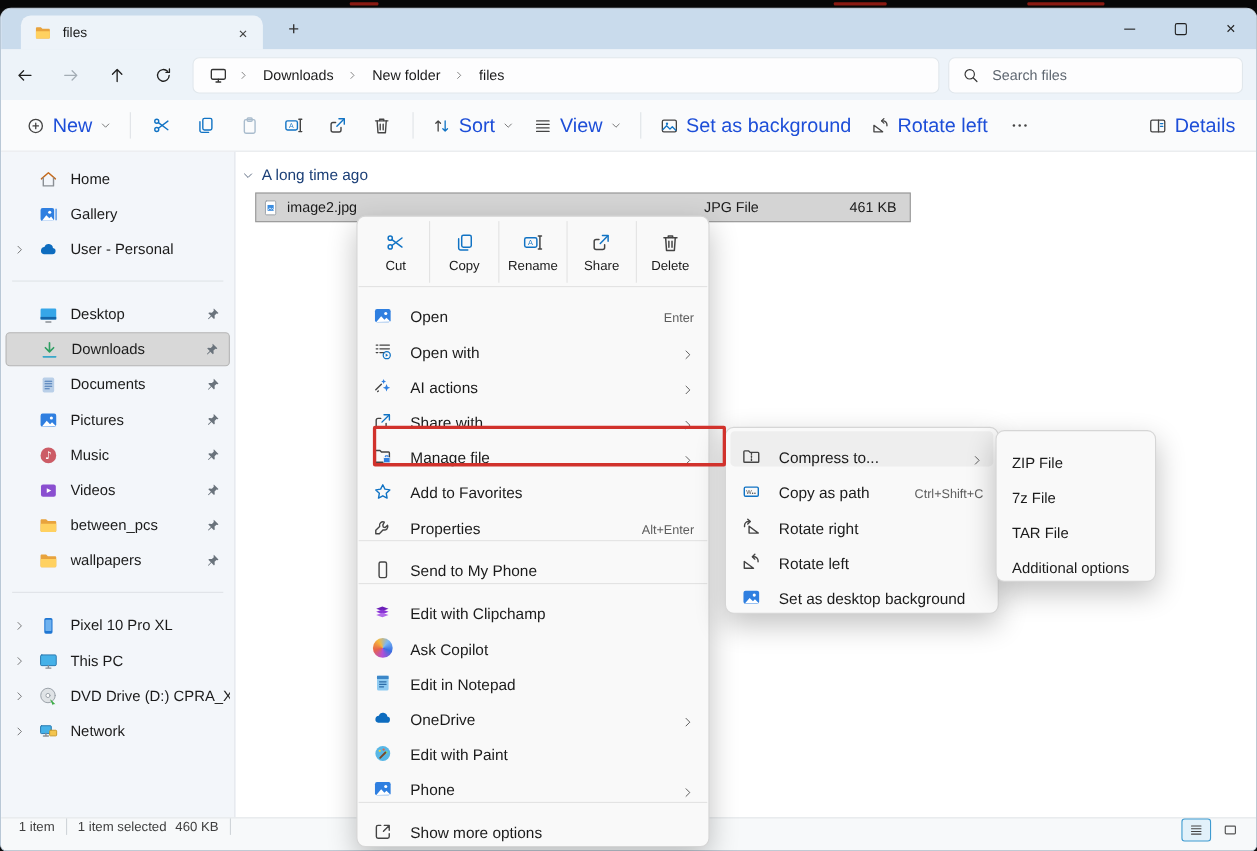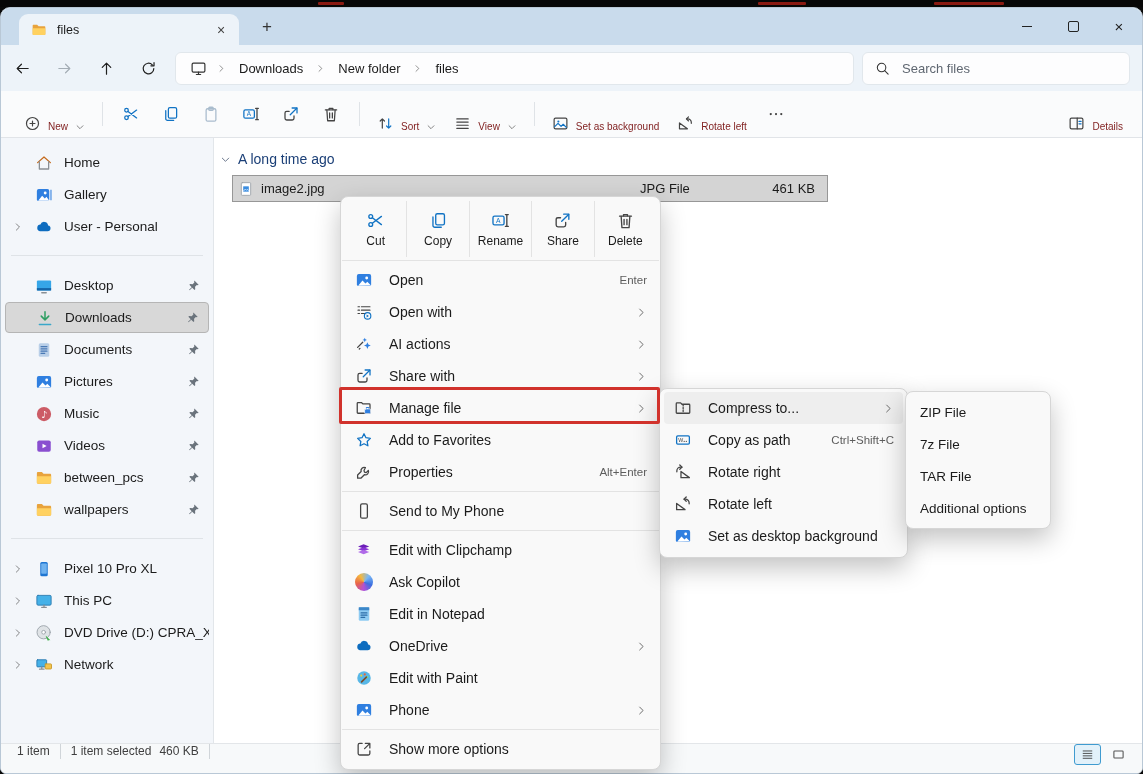--- a/index.html
+++ b/index.html
@@ -40,21 +40,21 @@
   .crumb-chev{width:9px;height:9px;color:#555;margin:0 2px}
   .searchbox{width:268px;margin-left:8px;padding:0 12px;gap:10px;flex:none}
   .searchbox .ic{width:15px;height:15px;color:#333;flex:none}
   .searchbox input{border:none;outline:none;background:transparent;font-size:13px;color:#1b1b1b;width:100%;
                    font-family:"Liberation Sans",sans-serif}
   .searchbox input::placeholder{color:#5f6771}
 
   
   .toolbar{height:46px;background:#fafbfc;border-bottom:1px solid #e1e4e8;display:flex;align-items:center;
            padding-left:14px;flex:none}
-  .tb-btn{display:flex;align-items:flex-end;gap:7px;padding:0 9px;height:36px;border-radius:5px;font-size:10px;color:#7f1d1d}
+  .tb-btn{display:flex;align-items:center;gap:7px;padding:0 9px;height:36px;border-radius:5px;font-size:18px;color:#1d4ed8}
   .tb-btn .ic{width:17px;height:17px}
   .tb-btn .chev{width:10px;height:10px;color:#555}
   .tb-ic{width:40px;height:36px;display:flex;align-items:center;justify-content:center;border-radius:5px}
   .tb-ic .ic{width:18px;height:18px}
   .tb-sep{width:1px;height:24px;background:#dfe3e7;margin:0 8px}
   .c-blue{color:#1173c4}.c-dark{color:#444}.c-dim{color:#a9bccd}
   .tb-details{margin-left:auto;margin-right:10px}
 
   
   .content{flex:1;display:flex;background:#fff;min-height:0}
@@ -88,27 +88,27 @@
   .st-sep{width:1px;height:15px;background:#d0d5d9;margin:0 10px}
   .st-size{margin-left:8px}
   .view-toggles{margin-left:auto;display:flex;gap:4px}
   .vt{width:27px;height:21px;border-radius:3px;display:flex;align-items:center;justify-content:center;color:#444}
   .vt .ic{width:13px;height:13px}
   .vt.active{border:1px solid #3f9bd0;background:#e2f1fa;box-sizing:border-box}
 
   
   .menu{position:absolute;background:#f9f9f9;border:1px solid #d6d6d6;border-radius:8px;
         box-shadow:0 10px 26px rgba(0,0,0,.24);box-sizing:border-box}
-  .ctx-menu{left:340px;top:196px;width:321px;padding:2px 0 4px;z-index:20}
+  .ctx-menu{left:324px;top:196px;width:321px;padding:2px 0 4px;z-index:20}
   .qa-row{height:56px;display:flex;margin:2px 4px 0}
   .qa{flex:1;display:flex;flex-direction:column;align-items:center;justify-content:center;gap:4px;font-size:12px;color:#1b1b1b;border-right:1px solid #e3e3e3}
   .qa:last-child{border-right:none}
   .qa .ic{width:19px;height:19px}
   .menu-divider{height:1px;background:#e3e3e3;margin:3px 1px}
-  .mi{height:32px;display:flex;align-items:center;padding:0 13px 0 14px;font-size:14px;color:#1b1b1b}
+  .mi{height:32px;display:flex;align-items:flex-end;padding:0 13px 0 14px;font-size:14px;color:#1b1b1b}
   .mi .mic{width:18px;height:18px;margin-right:16px;flex:none}
   .mi-accel{margin-left:auto;font-size:11.5px;color:#5d5d5d}
   .mi-chev{margin-left:auto;width:11px;height:11px;color:#454545}
   .mi.hover{background:#eeeeee;border-radius:4px;margin:0 4px;padding:0 9px 0 10px}
 
   .sub-menu{left:659px;top:388px;width:249px;padding:3px 0 5px;z-index:21}
   .subsub-menu{left:905px;top:391px;width:146px;padding:4px 0;z-index:22}
   .subsub-menu .mi{padding:0 14px;height:32px;font-size:13.5px}
 
   .red-box{position:absolute;left:339px;top:387px;width:321px;height:37px;border:3px solid #d1322c;

